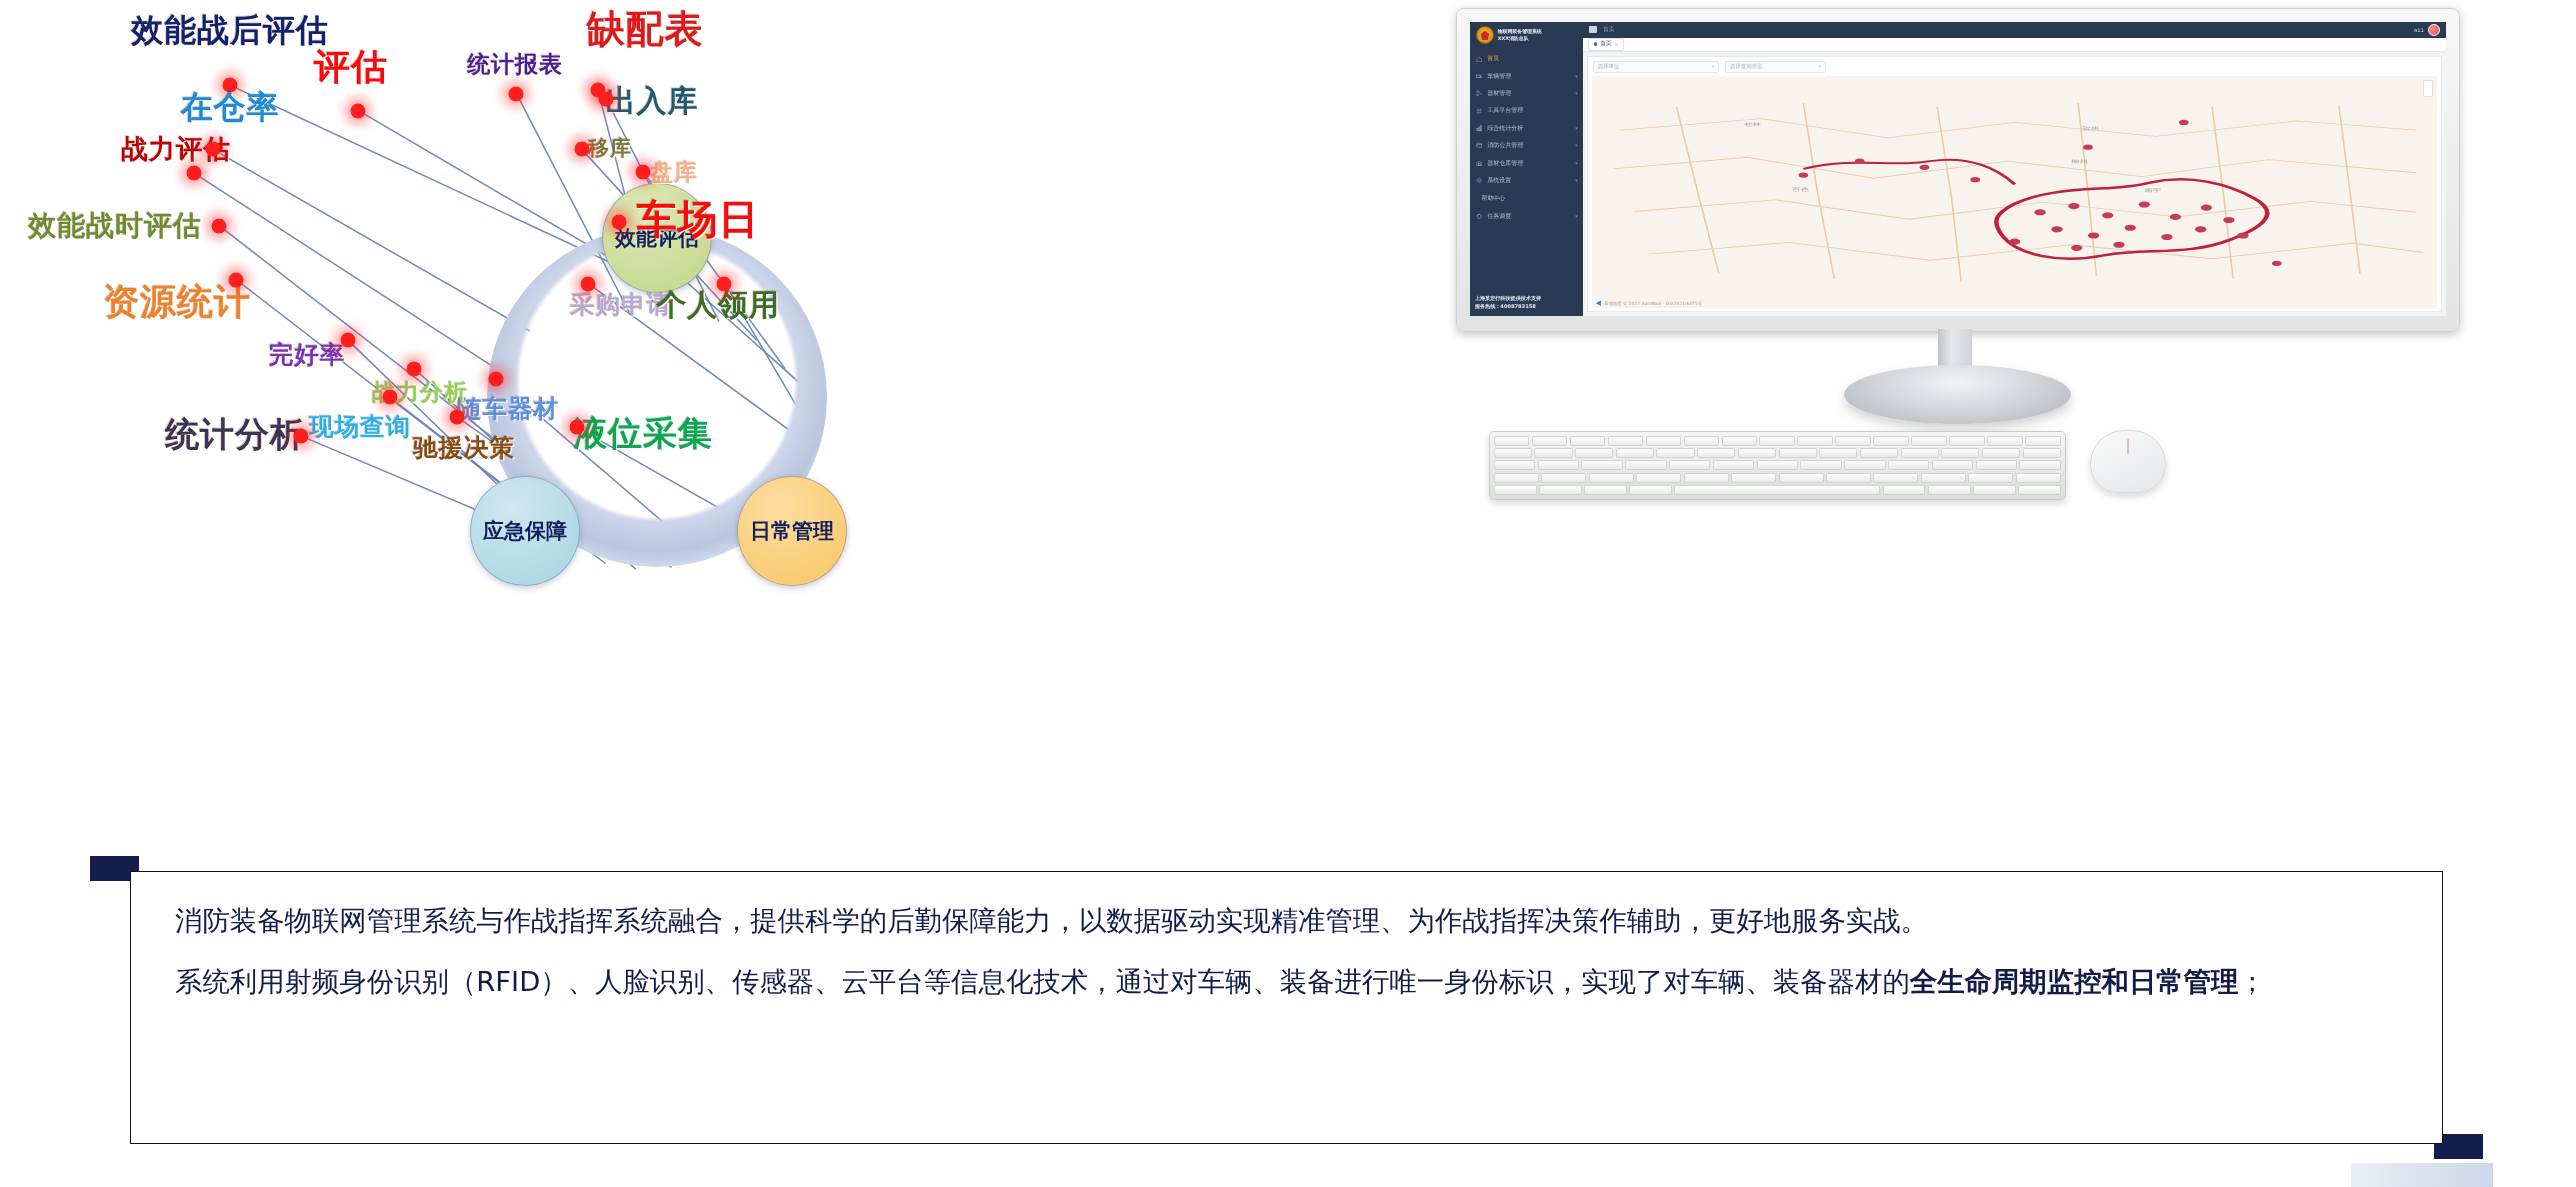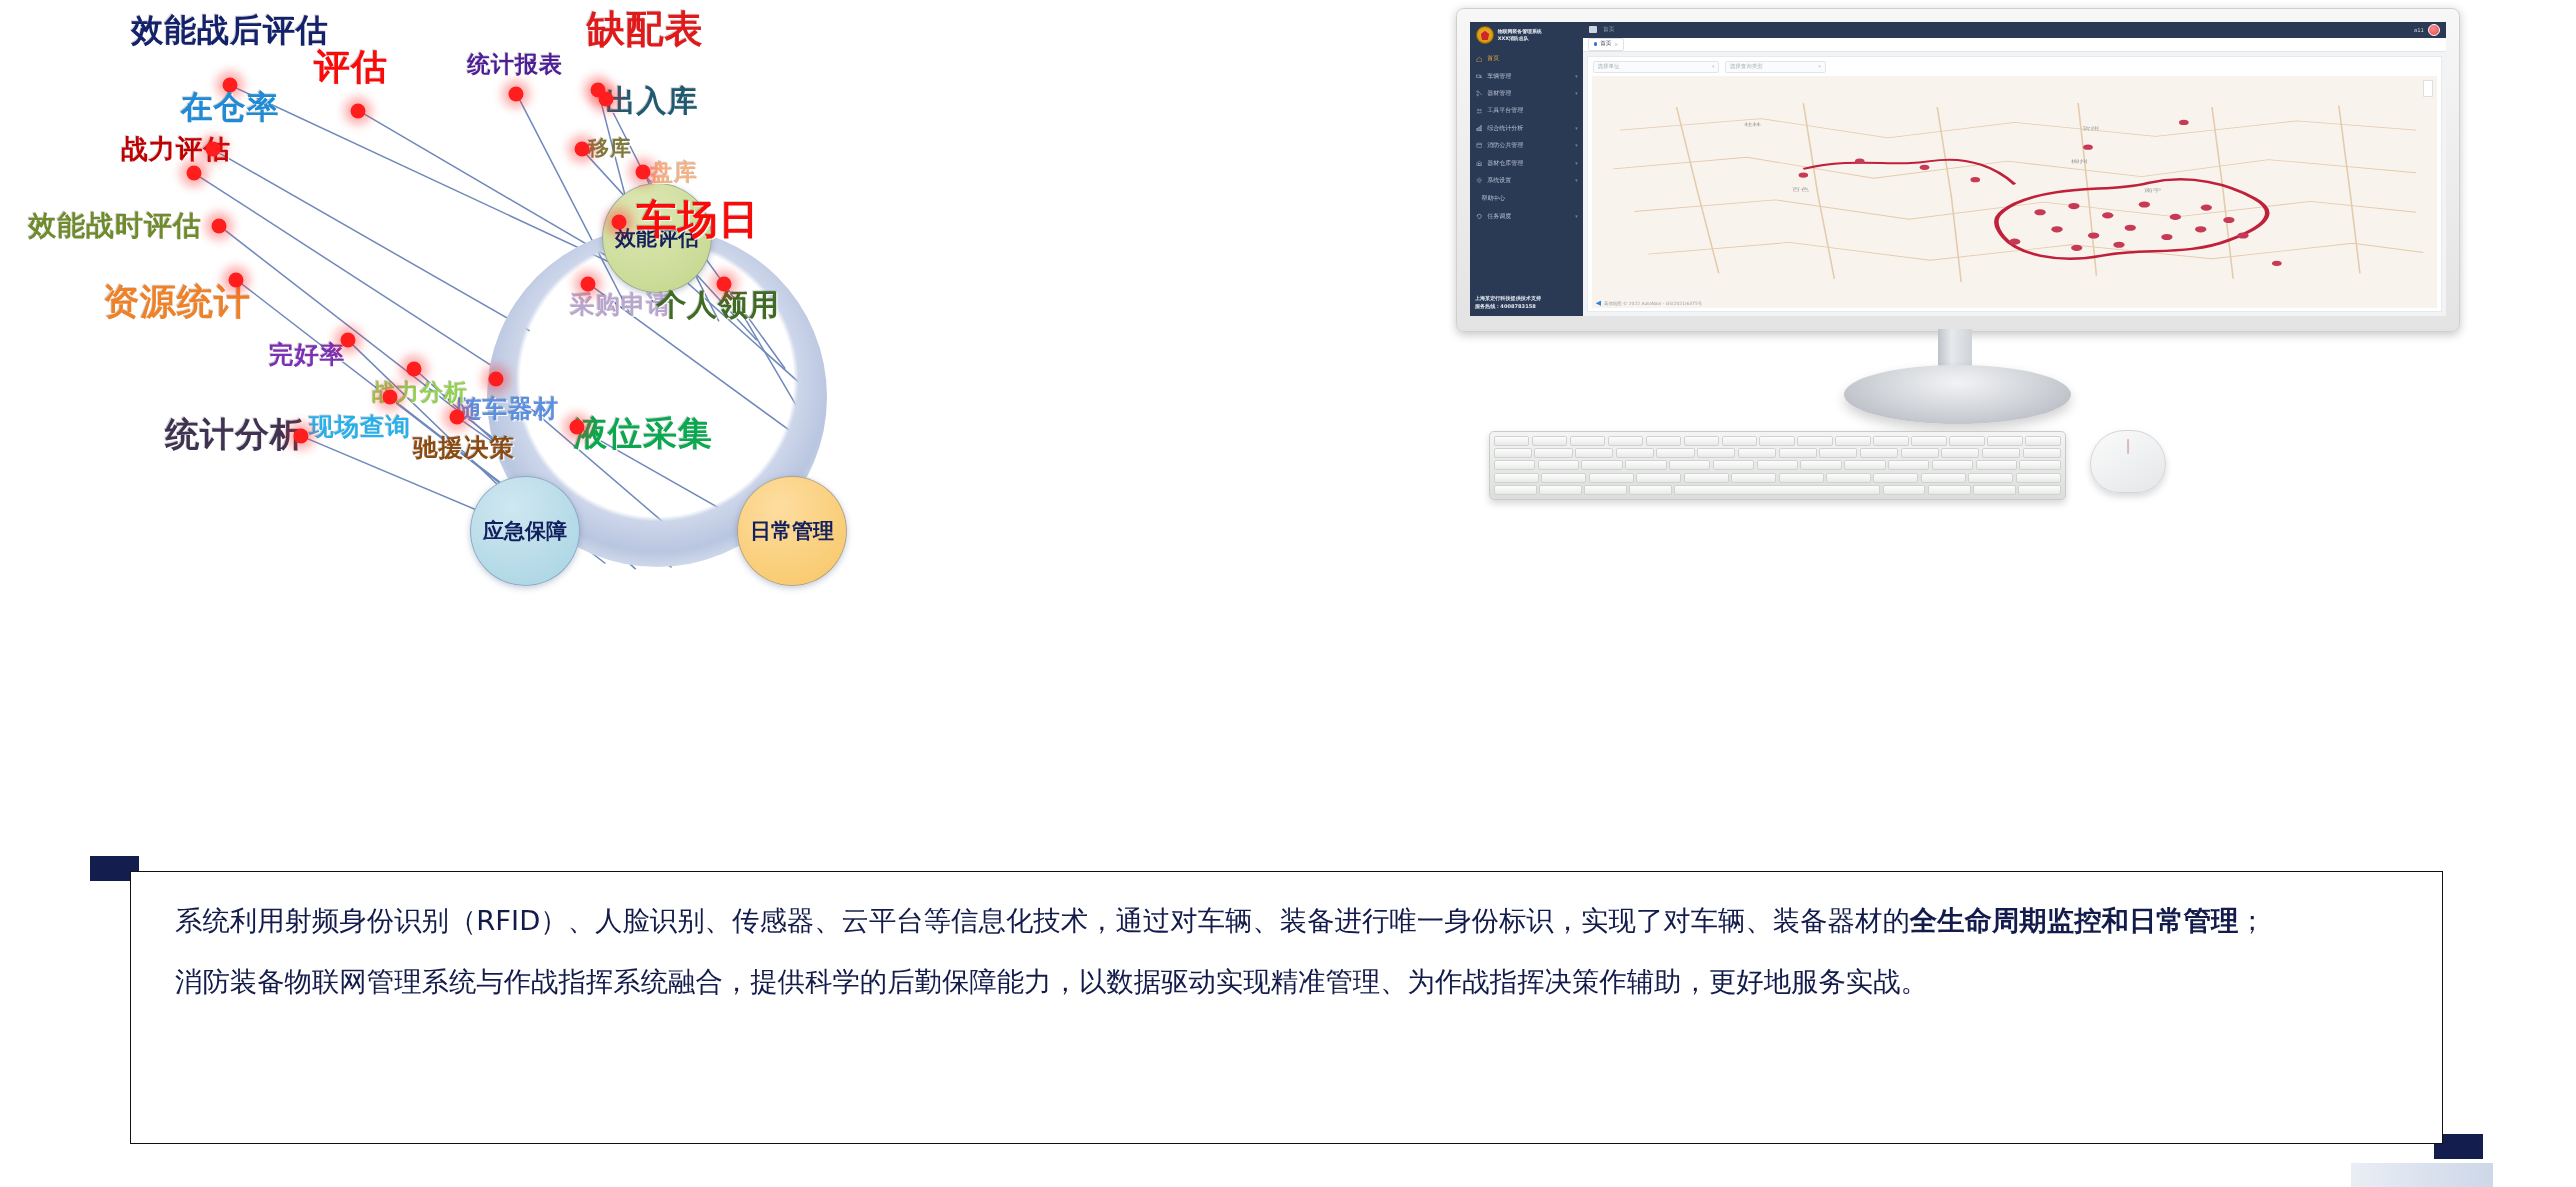--- a/index.html
+++ b/index.html
@@ -485,18 +485,18 @@
         <div class="key"></div>
       </div>
   </div>
   <div id="mouse"></div>
 </div>
 
 <div id="capwrap">
   <div id="accentTL"></div>
   <div id="accentBR"></div>
   <div id="capbox">
+    <p>消防装备物联网管理系统与作战指挥系统融合，提供科学的后勤保障能力，以数据驱动实现精准管理、为作战指挥决策作辅助，更好地服务实战。</p>
     <p><span>系统利用射频身份识别（RFID）、人脸识别、传感器、云平台等信息化技术，通过对车辆、装备进行唯一身份标识，实现了对车辆、装备器材的</span><b>全生命周期监控和日常管理</b><span>；</span></p>
-    <p>消防装备物联网管理系统与作战指挥系统融合，提供科学的后勤保障能力，以数据驱动实现精准管理、为作战指挥决策作辅助，更好地服务实战。</p>
   </div>
   <div id="cornerdeco"></div>
 </div>
 
 
 </body></html>

